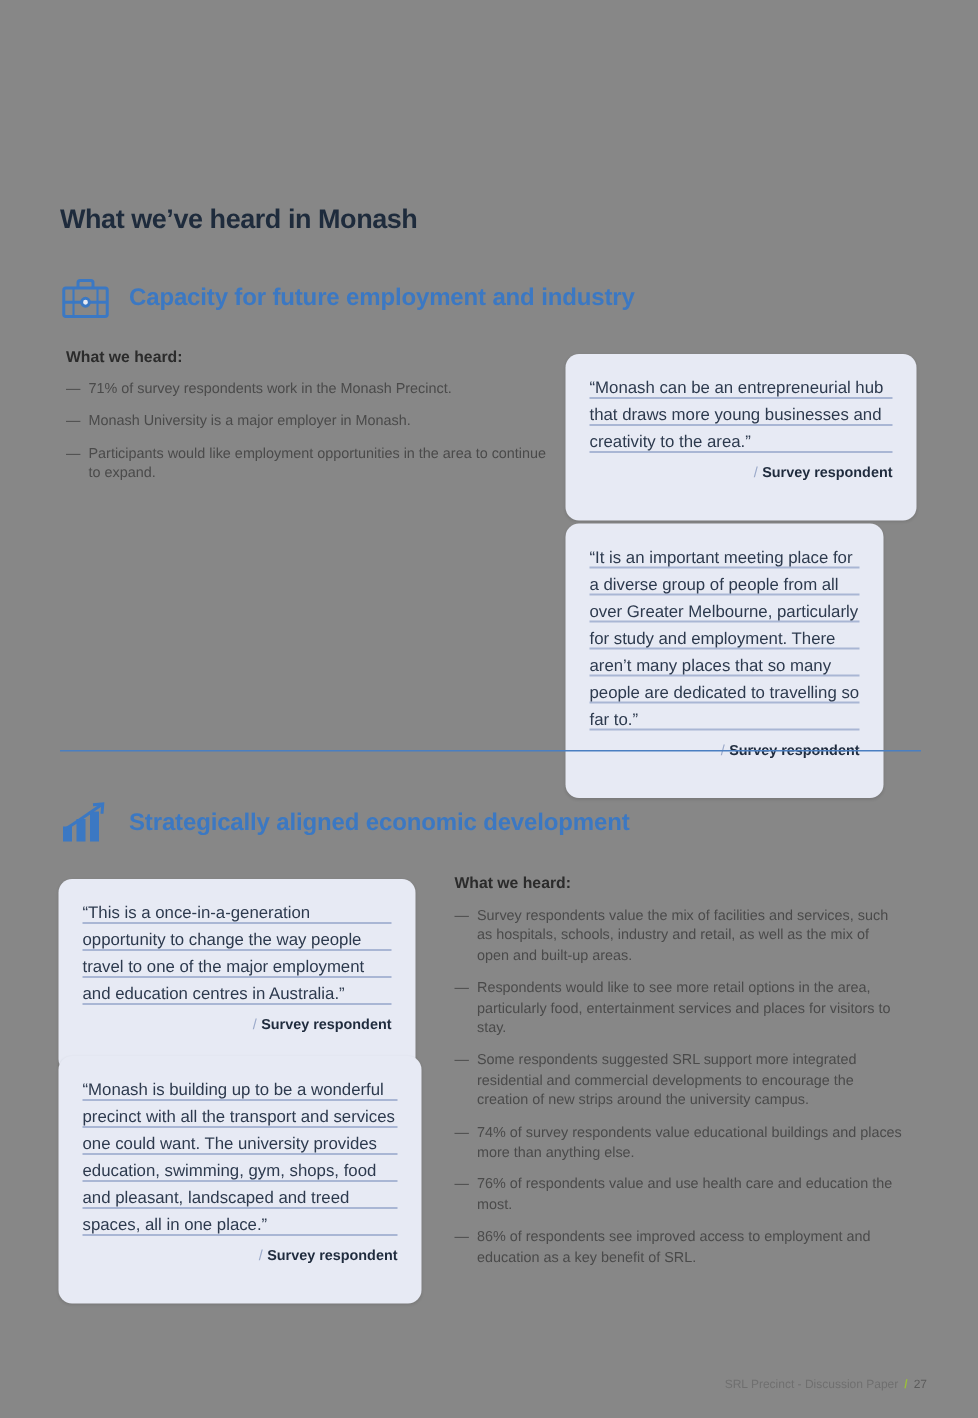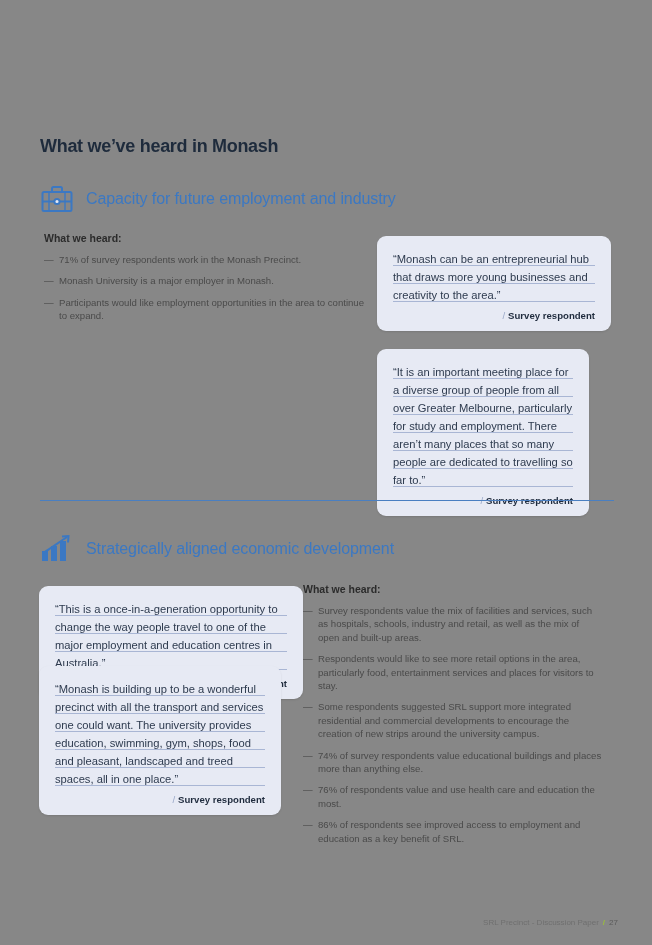--- a/index.html
+++ b/index.html
@@ -34,21 +34,21 @@
 
   
   .section-head {
     position: absolute;
     display: flex;
     align-items: center;
     gap: 12px;
   }
   .section-head .sec-title {
     font-size: 16px;
-    font-weight: normal;
+    font-weight: bold;
     color: #3b78c3;
     letter-spacing: -0.1px;
   }
   .sec-icon {
     width: 34px;
     height: 32px;
     flex: 0 0 auto;
     display: block;
   }
 
@@ -95,21 +95,21 @@
     top: 0;
     color: #4a4a4a;
   }
 
   
   .quote-card {
     position: absolute;
     background: #e7eaf4;
     border-radius: 9px;
     box-sizing: border-box;
-    padding: 14px 16px 10px 16px;
+    padding: 14px 16px 26px 16px;
     box-shadow: 0 1px 2px rgba(0,0,0,0.10);
   }
   .quote-text {
     font-size: 11.2px;
     line-height: 18px;
     color: #2d3a4e;
     background-image: linear-gradient(to bottom,
         transparent 0, transparent 15px,
         #a9b6d4 15px, #a9b6d4 16px,
         transparent 16px, transparent 18px);
@@ -125,22 +125,22 @@
     white-space: nowrap;
   }
   .quote-attr .slash {
     color: #9aa9c9;
     font-weight: normal;
     margin-right: 3px;
   }
 
   #quote-card-1 { left: 377px; top: 236px; width: 234px; }
   #quote-card-2 { left: 377px; top: 349px; width: 212px; }
-  #quote-card-3 { left: 39px;  top: 586px; width: 264px; }
-  #quote-card-4 { left: 39px;  top: 666px; width: 242px; }
+  #quote-card-3 { left: 39px;  top: 586px; width: 238px; }
+  #quote-card-4 { left: 39px;  top: 704px; width: 242px; }
 
   
   .footer {
     position: absolute;
     right: 34px;
     bottom: 18px;
     font-size: 8px;
     color: #6f6f6f;
     display: flex;
     align-items: center;

